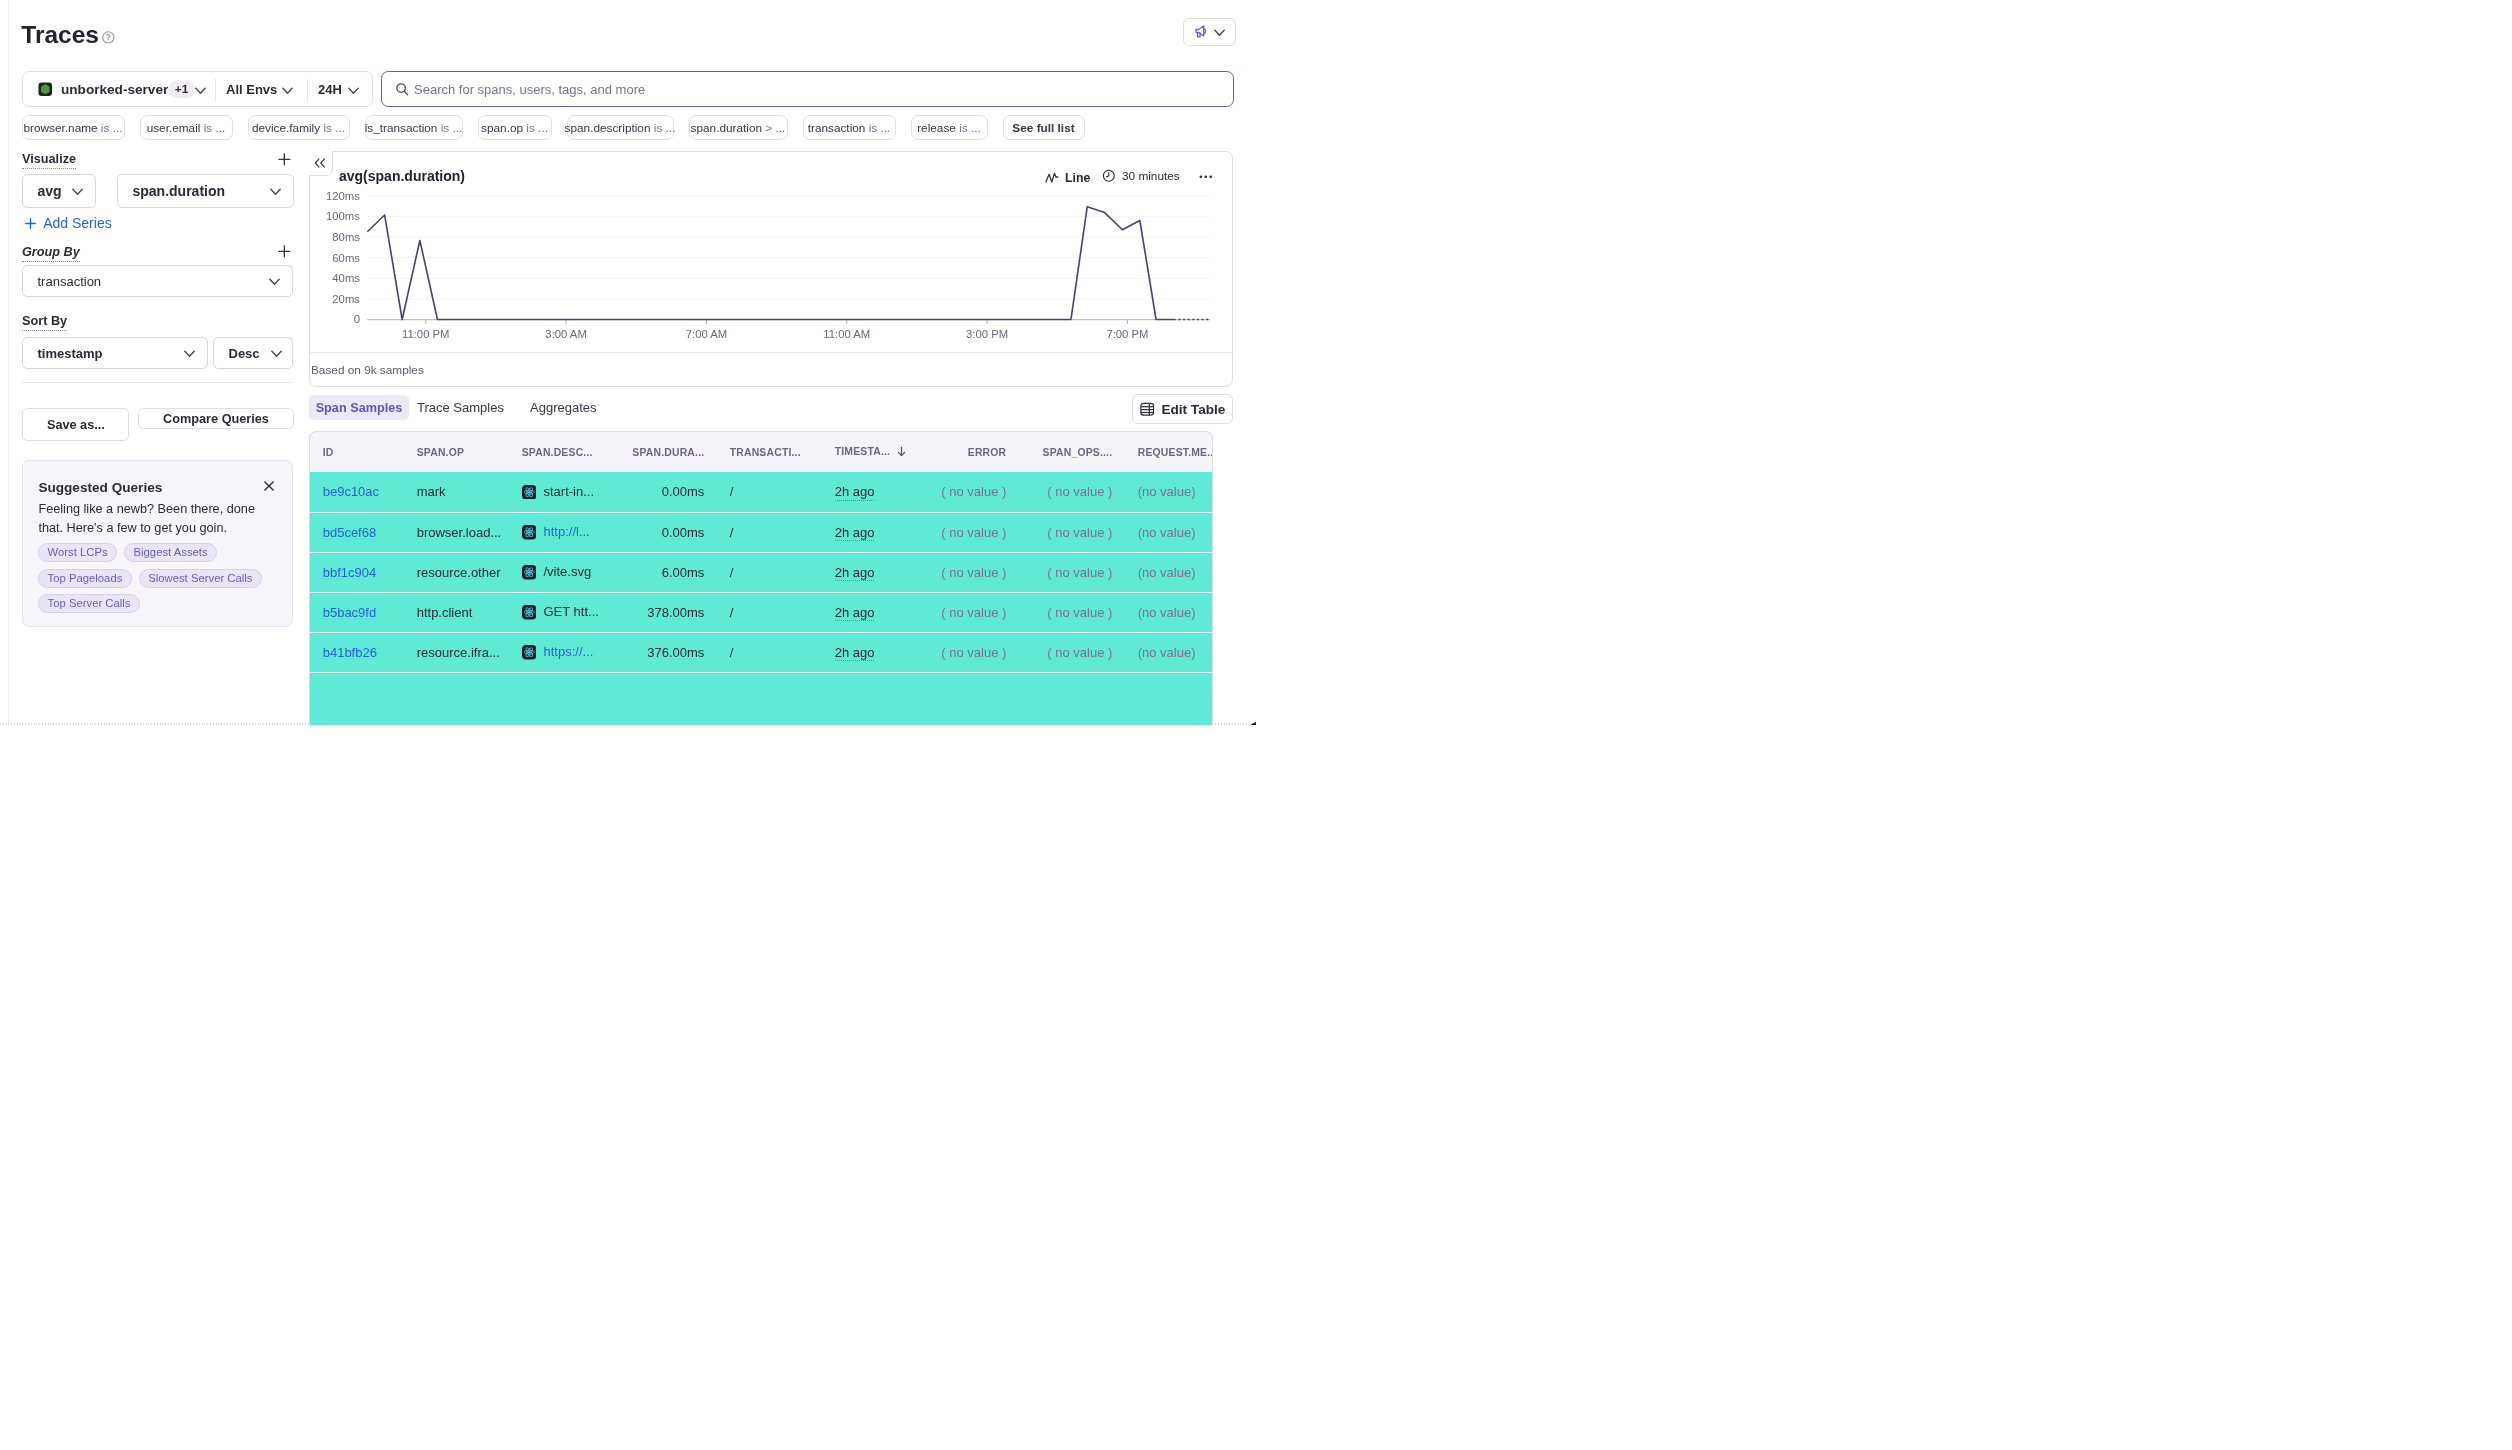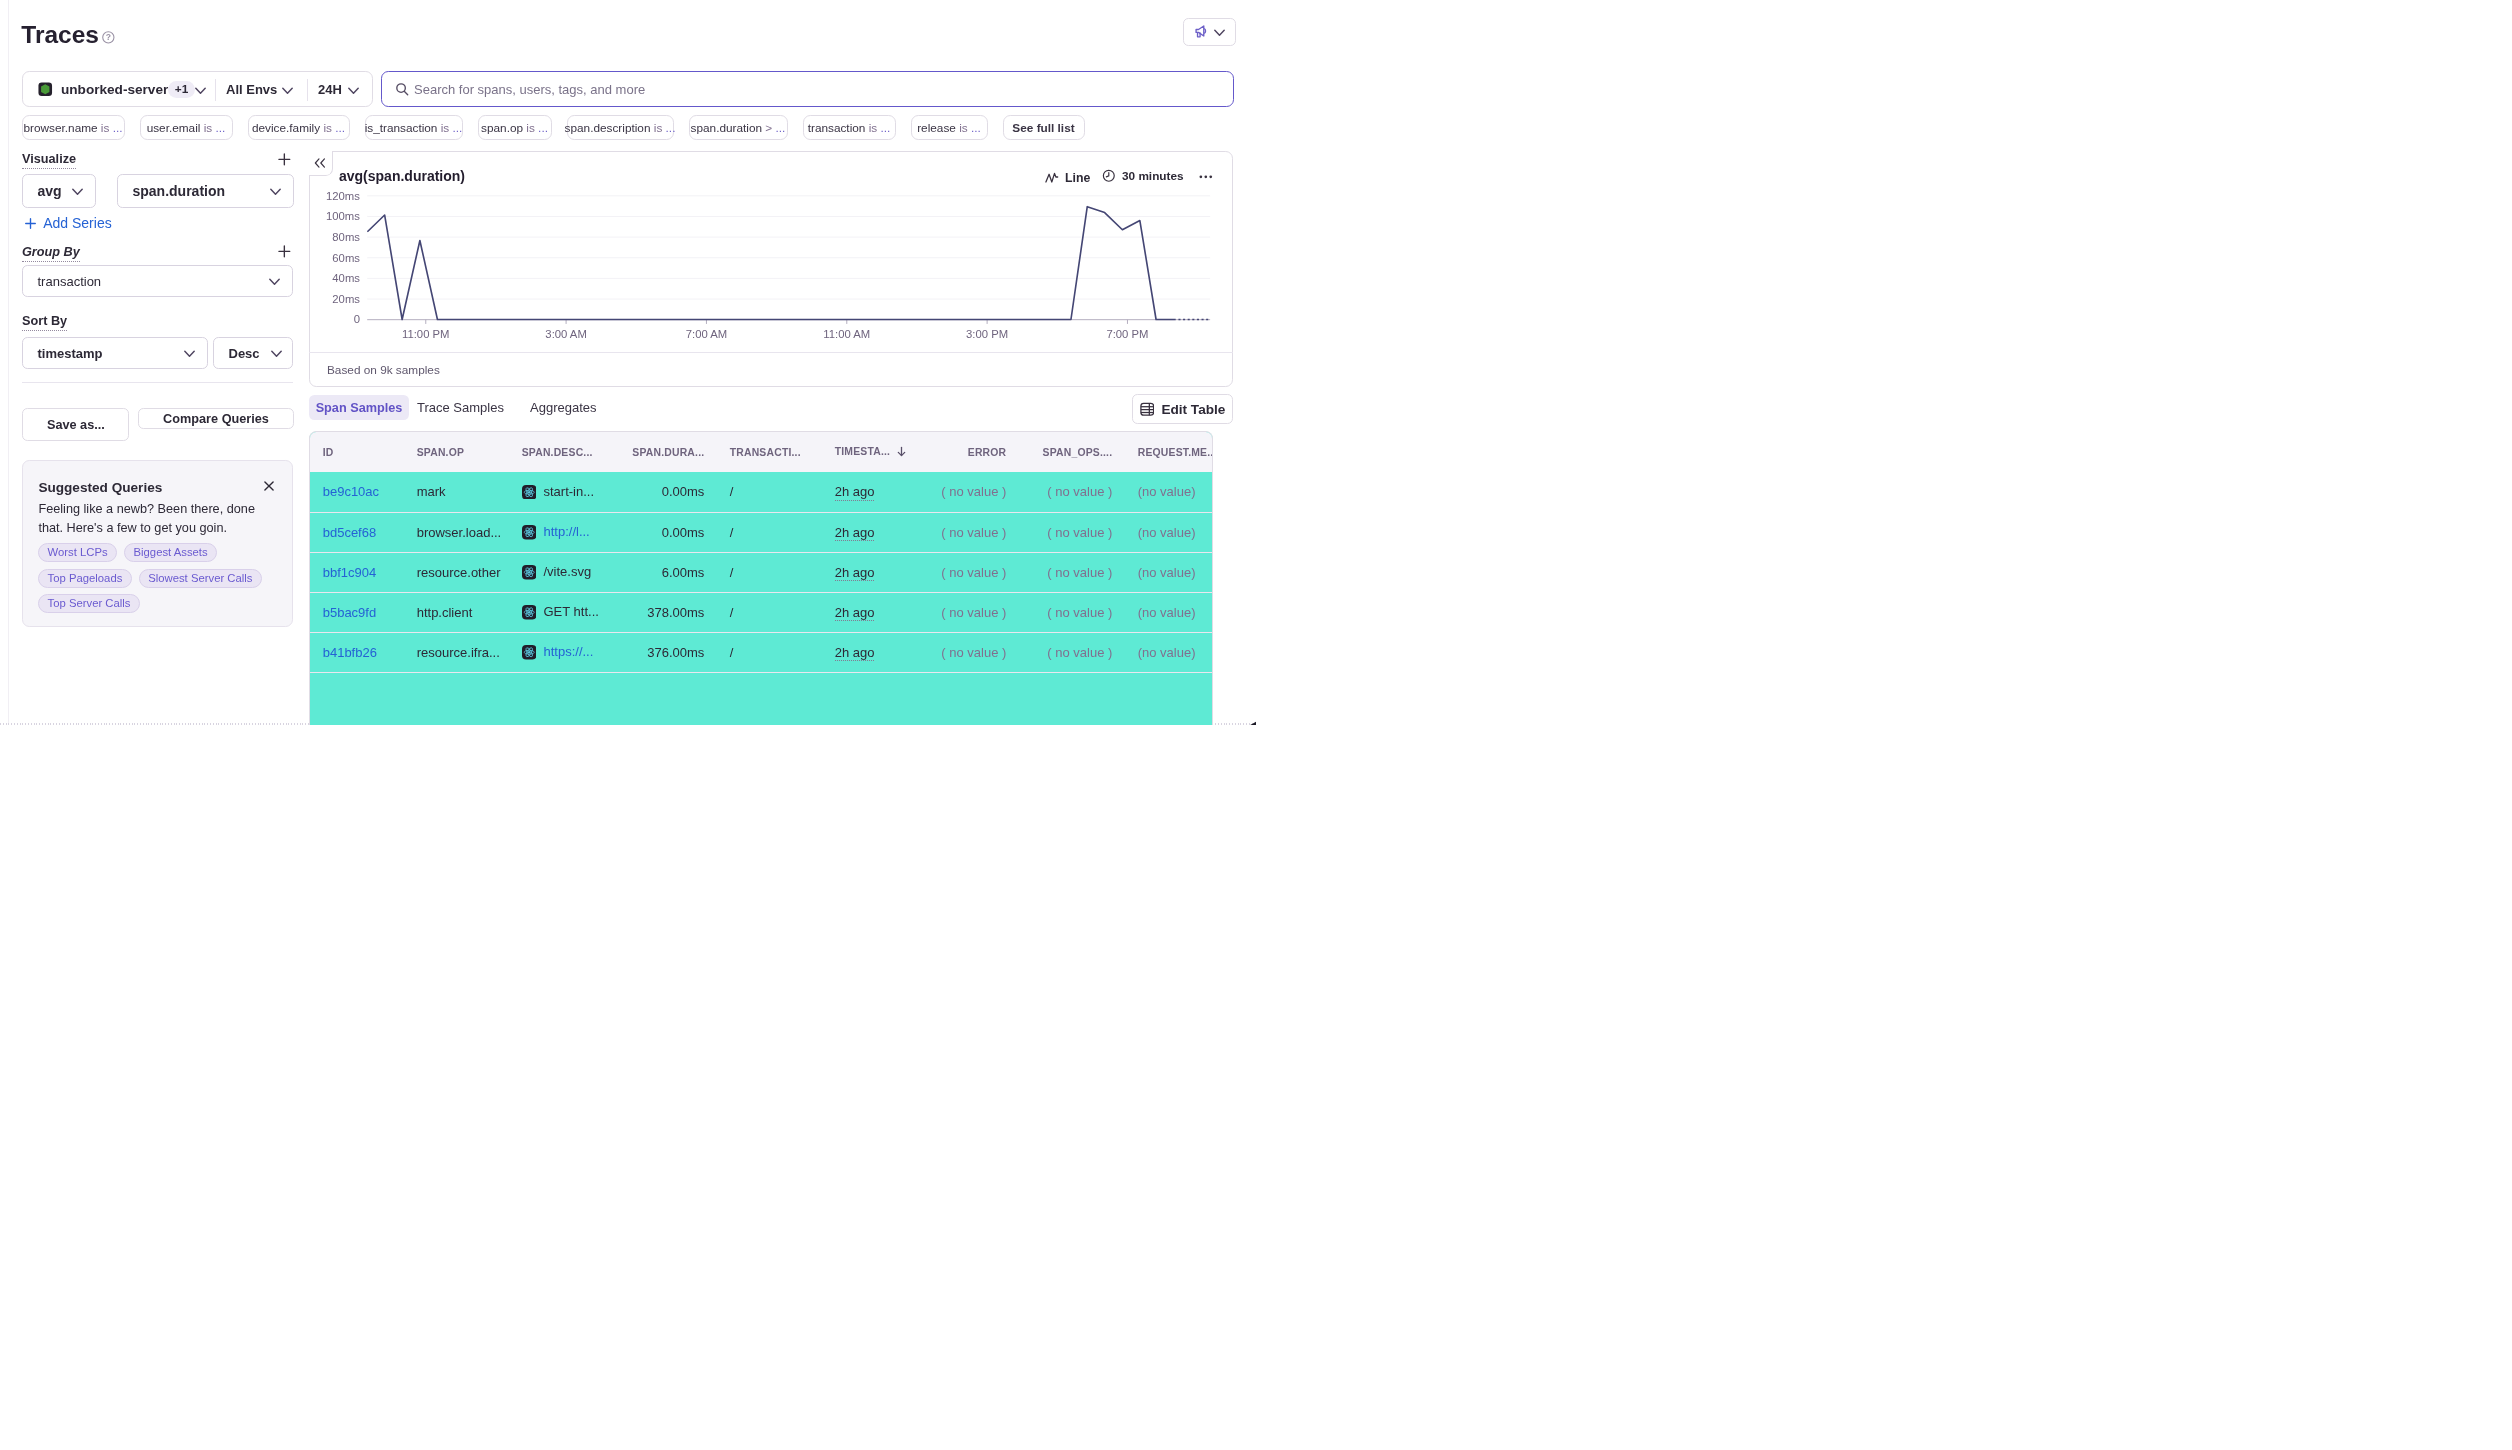--- a/index.html
+++ b/index.html
@@ -227,21 +227,21 @@
   <svg width="13.6" height="11.8" viewBox="0 0 15 13" fill="none" stroke="#38313f" stroke-width="1.4" stroke-linecap="round" stroke-linejoin="round">
       <polyline points="1,11 4.5,2.5 7.5,11 10.5,1.5 12,5.5 14,5.5"></polyline>
     </svg>
   <span style="font-weight:bold; font-size:12.3px;">Line</span>
 </div>
 <div class="abs" style="left:1102px; top:169px; display:flex; align-items:center; gap:6.4px;">
   <svg width="13.6" height="13.6" viewBox="0 0 15 15" fill="none" stroke="#38313f" stroke-width="1.3" stroke-linecap="round">
       <circle cx="7.5" cy="7.5" r="6"></circle>
       <polyline points="7.5,4 7.5,7.5 4.8,8.7"></polyline>
     </svg>
-  <span style="font-weight:bold; font-size:11.8px;">30 minutes</span>
+  <span style="font-weight:normal; font-size:11.8px;">30 minutes</span>
 </div>
 <svg class="abs" style="left:1199px; top:175px;" width="13.6" height="3.6" viewBox="0 0 15 4">
   <circle cx="2" cy="2" r="1.5" fill="#38313f"></circle>
     <circle cx="7.5" cy="2" r="1.5" fill="#38313f"></circle>
     <circle cx="13" cy="2" r="1.5" fill="#38313f"></circle>
 </svg>
 
 <svg class="abs" style="left:309px; top:151px;" width="924" height="201" viewBox="0 0 1018 222">
   <g stroke="#f2f1f5" stroke-width="1">
     <line x1="63" y1="49.5" x2="994" y2="49.5"></line>
@@ -274,21 +274,21 @@
     <text x="282.7" y="207">3:00 AM</text>
     <text x="437.7" y="207">7:00 AM</text>
     <text x="592.7" y="207">11:00 AM</text>
     <text x="747.7" y="207">3:00 PM</text>
     <text x="902.7" y="207">7:00 PM</text>
   </g>
   <polyline fill="none" stroke="#444674" stroke-width="1.8" stroke-linejoin="round" points="63.2,89.2 82.3,70.7 101.6,186.1 121.2,98.8 140.6,186.1 840.3,186.1 858.3,61.5 877.5,68 897.1,87 916.4,76.8 934.3,186.1 956,186.1"></polyline>
   <line x1="959" y1="186.1" x2="994" y2="186.1" stroke="#444674" stroke-width="1.8" stroke-dasharray="2.3,2.8"></line>
 </svg>
 <div class="abs" style="left:309px; top:352px; width:924px; height:34px; border-top:0.9px solid #e8e5ee; display:flex; align-items:center;">
-  <span style="margin-left:18px; font-size:11.8px; color:#5f576d;">Based on 9k samples</span>
+  <span style="margin-left:2px; font-size:11.8px; color:#5f576d;">Based on 9k samples</span>
 </div>
 
 <div class="abs" style="left:309px; top:395px; width:100px; height:25.4px; background:#ece9f6; border-radius:5.4px; display:flex; align-items:center; justify-content:center; color:#6253c6; font-weight:bold; font-size:12.7px;">Span Samples</div>
 <div class="abs" style="left:417px; top:395px; height:25.4px; display:flex; align-items:center; font-size:13px; color:#3a3444;">Trace Samples</div>
 <div class="abs" style="left:530px; top:395px; height:25.4px; display:flex; align-items:center; font-size:13px; color:#3a3444;">Aggregates</div>
 <div class="abs btn" style="left:1132px; top:394px; width:101px; height:30px; gap:7.3px; font-weight:bold; font-size:13.6px;">
   <svg width="14.5" height="14.5" viewBox="0 0 16 16" fill="none" stroke="#38313f" stroke-width="1.4">
     <rect x="1" y="1.5" width="14" height="13" rx="3"></rect>
     <line x1="1" y1="5.2" x2="15" y2="5.2"></line>
     <line x1="1" y1="8.4" x2="15" y2="8.4"></line>

